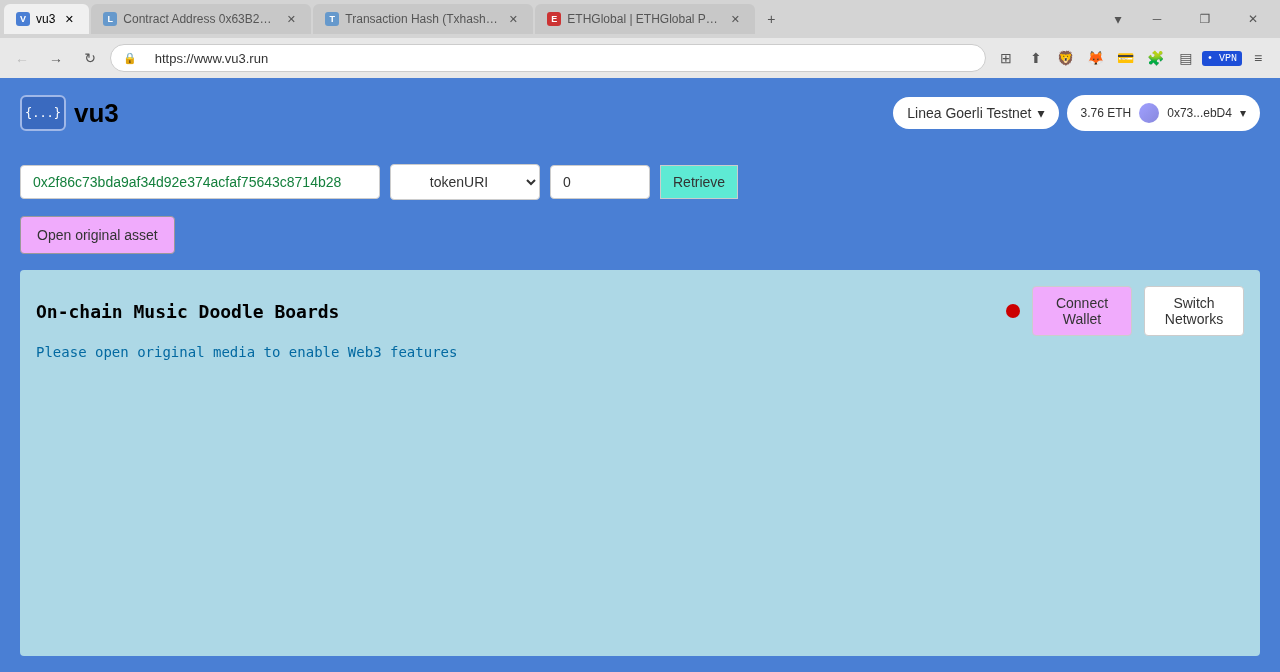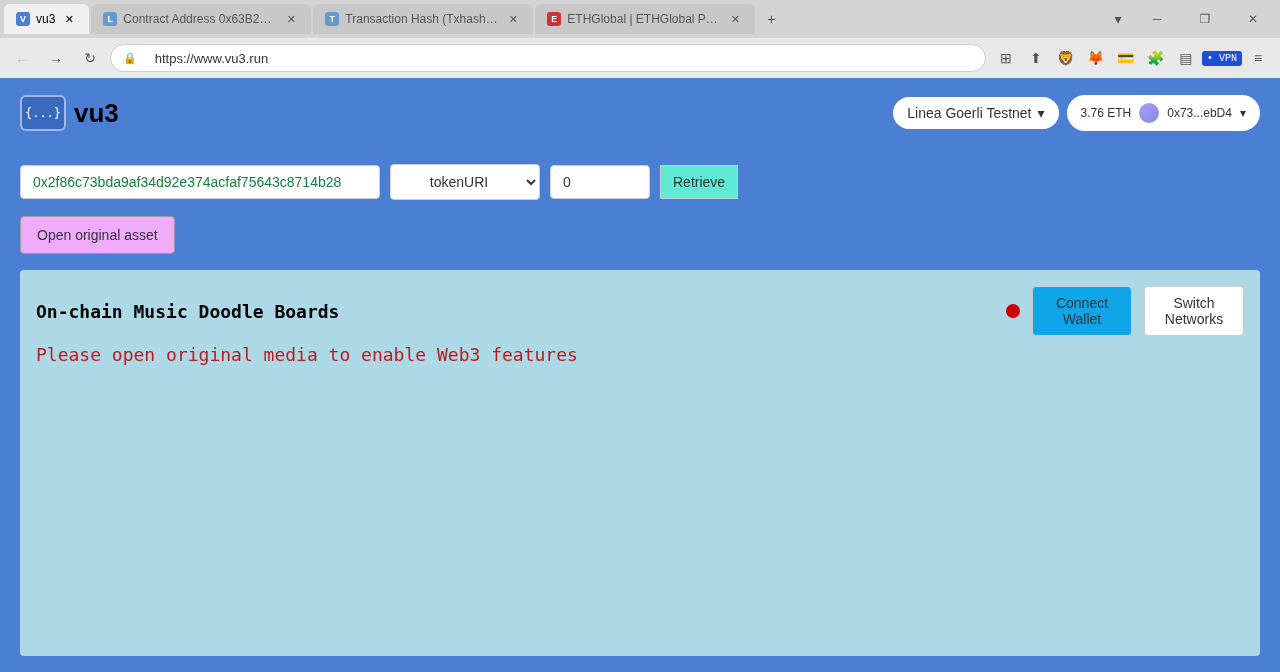--- a/index.html
+++ b/index.html
@@ -329,21 +329,21 @@
       flex: 1;
     }
     .status-dot {
       width: 14px;
       height: 14px;
       border-radius: 50%;
       background: #cc0000;
       flex-shrink: 0;
     }
     .connect-wallet-btn {
-      background: #0ea5e9;
+      background: #f0abfc;
       border: 1px solid #ccc;
       border-radius: 4px;
       padding: 8px 16px;
       font-size: 14px;
       cursor: pointer;
       color: #333;
       text-align: center;
       min-width: 100px;
     }
     .switch-networks-btn {
@@ -351,22 +351,22 @@
       border: 1px solid #ccc;
       border-radius: 4px;
       padding: 8px 8px;
       font-size: 14px;
       cursor: pointer;
       color: #333;
       text-align: center;
       min-width: 100px;
     }
     .panel-subtitle {
-      font-size: 18px;
-      color: #b91c1c;
+      font-size: 14px;
+      color: #0369a1;
       font-family: monospace;
     }
   </style>
 </head>
 <body>
 
 <div class="browser-chrome">
 
   <div class="tab-bar">
 

